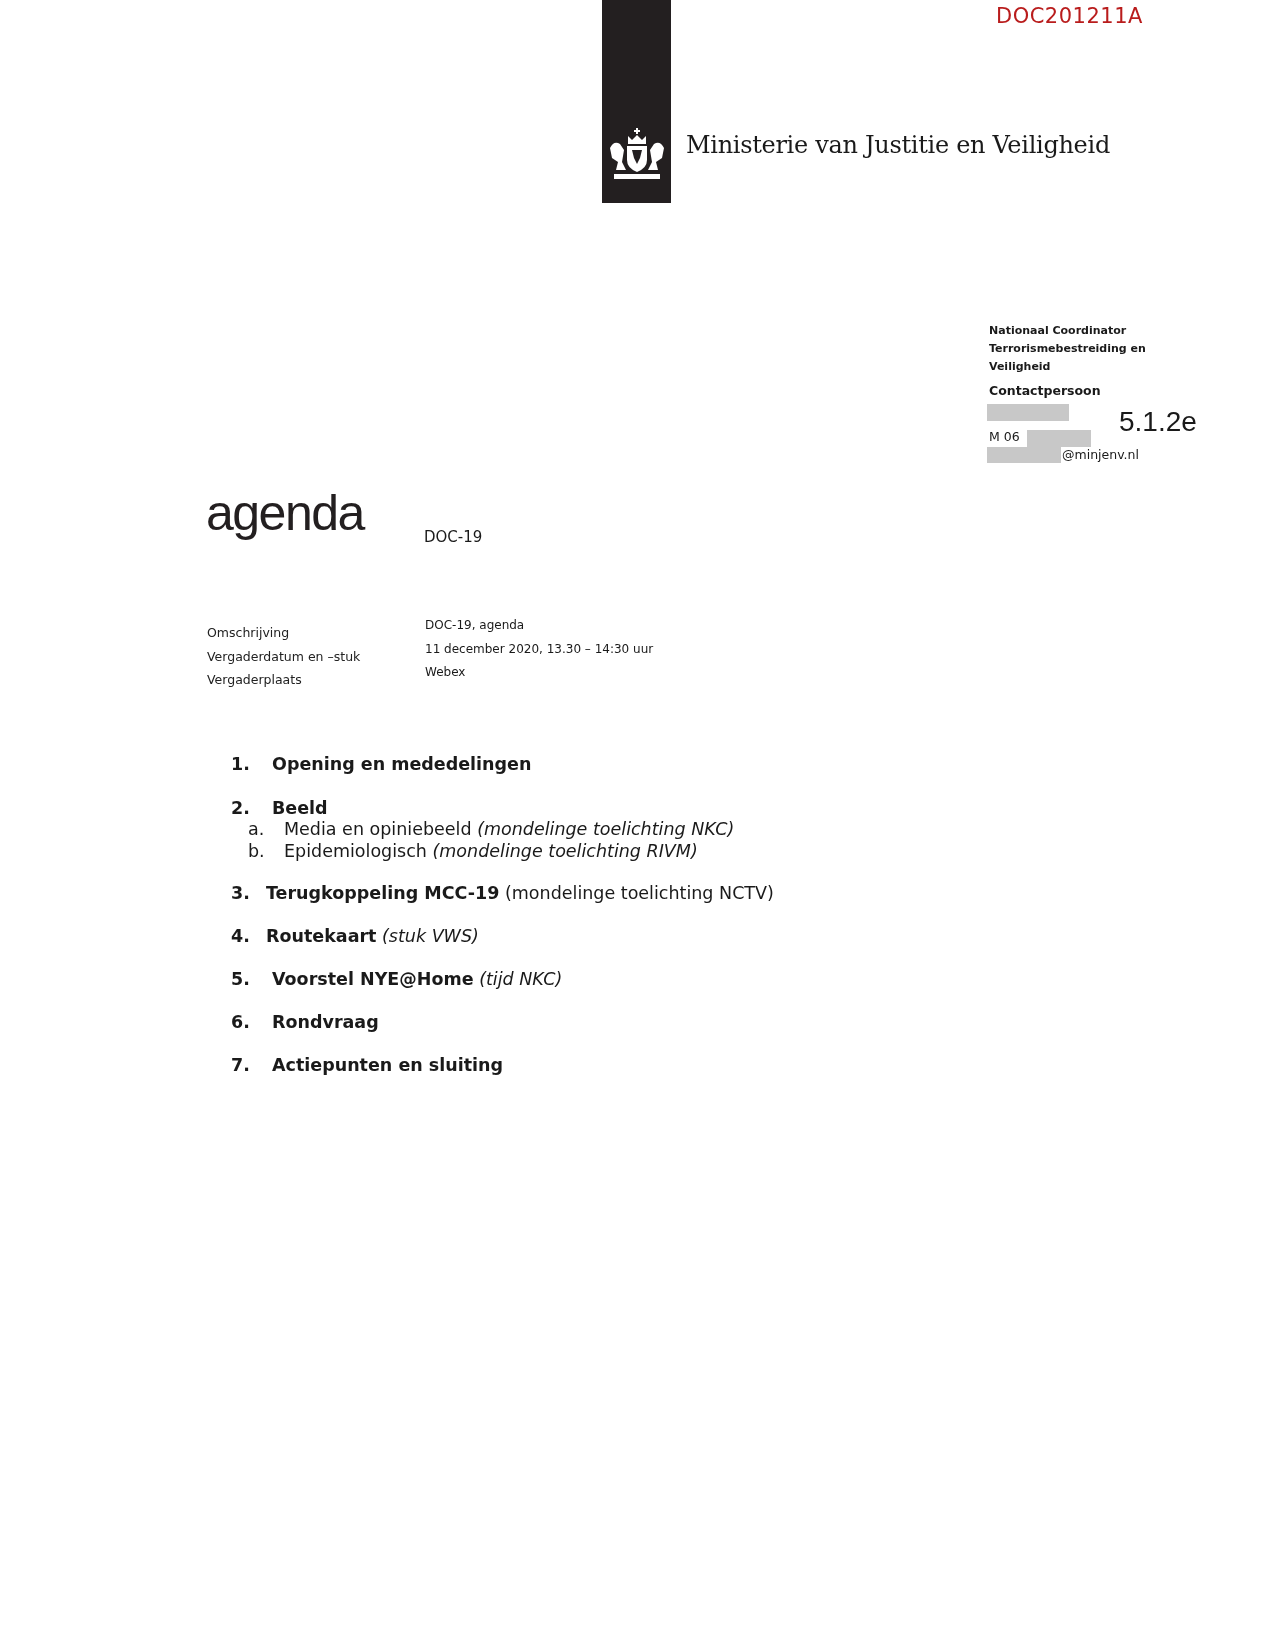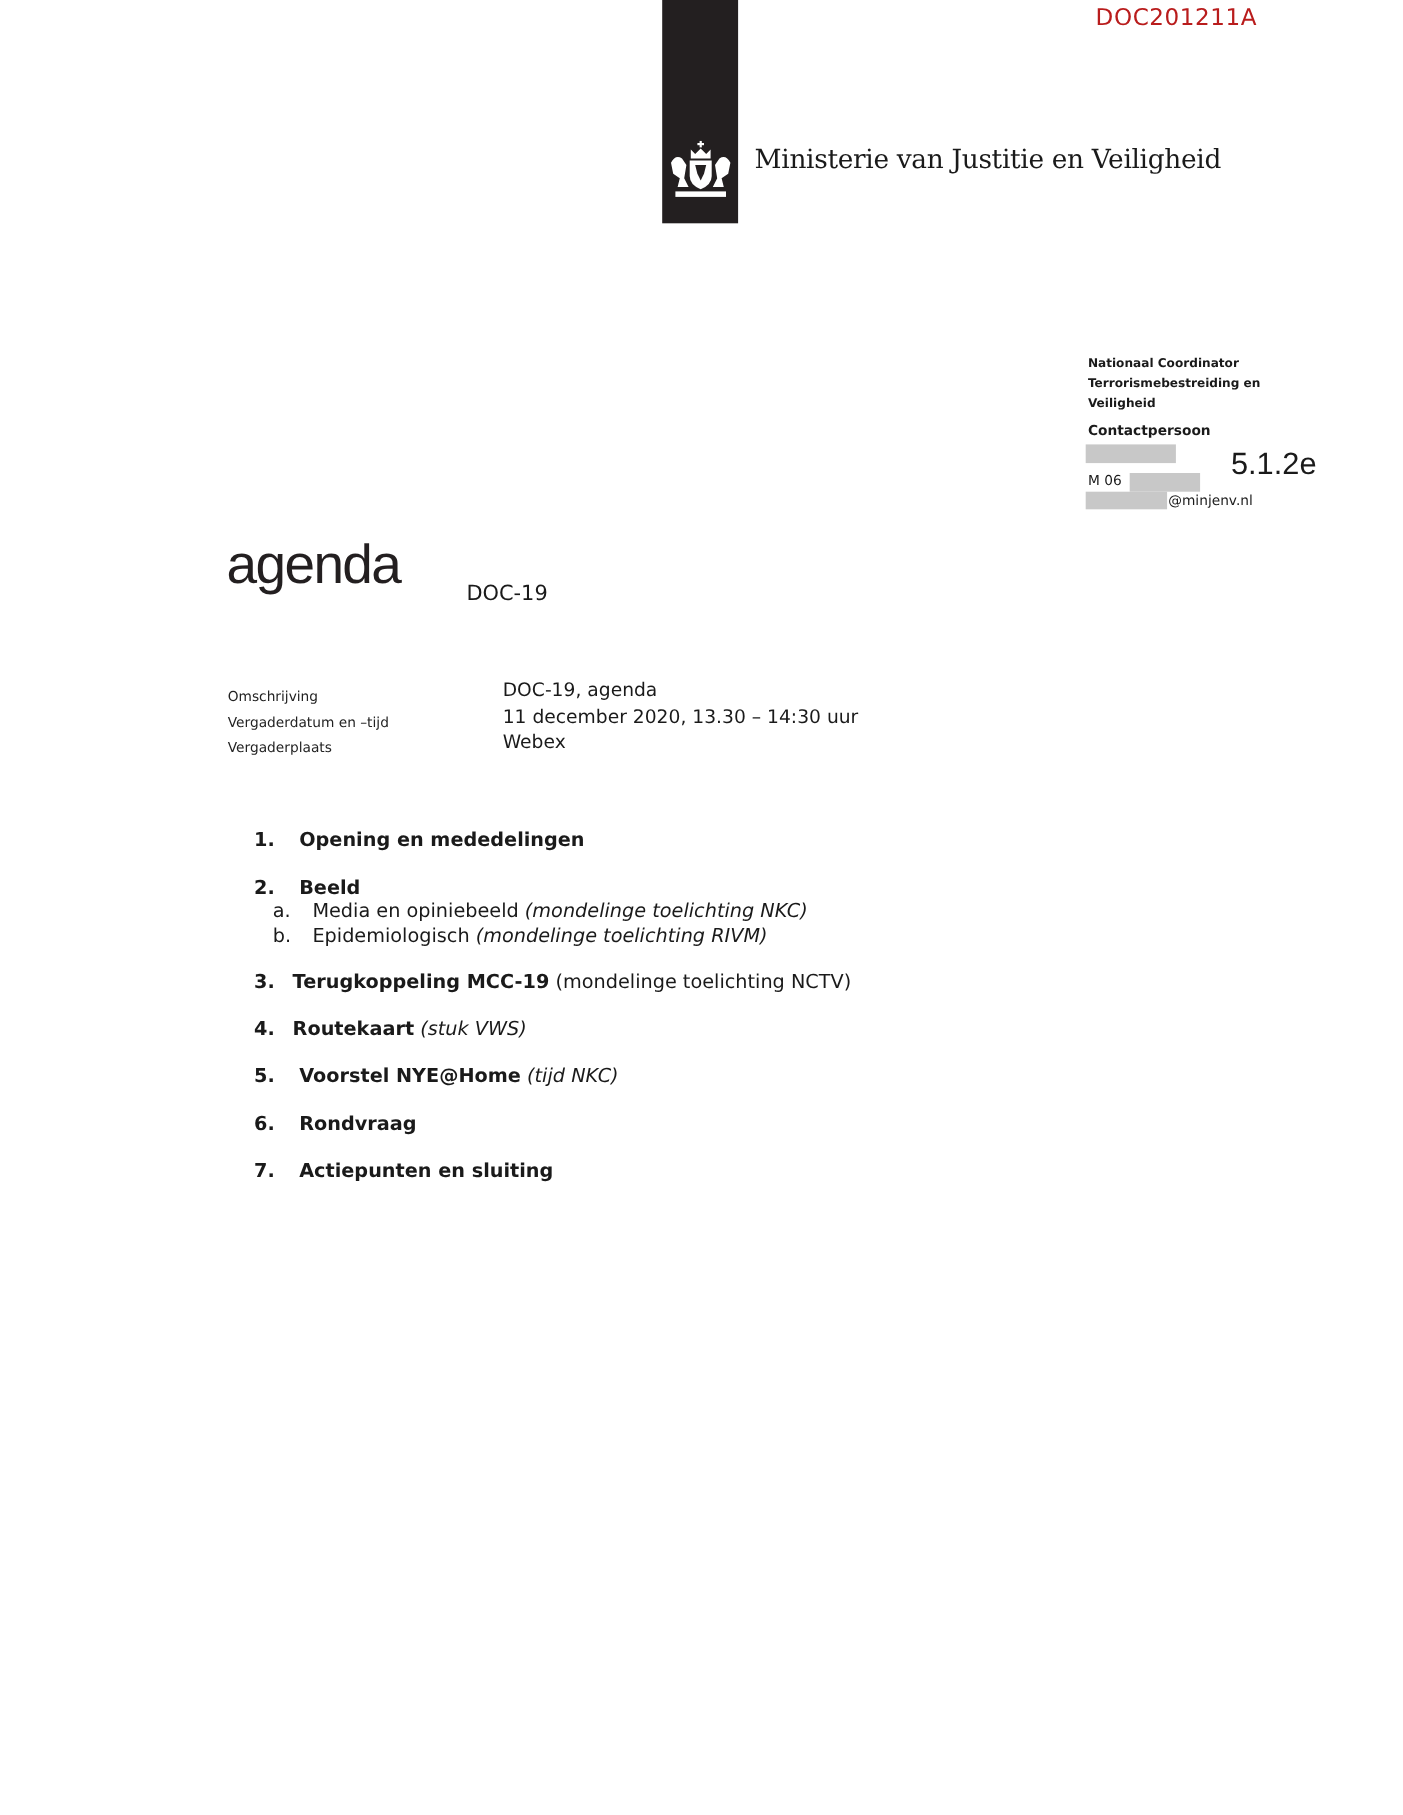--- a/index.html
+++ b/index.html
@@ -12,23 +12,23 @@
   .sender { left:989px; top:322px; font-size:11px; font-weight:bold; line-height:18px; width:210px; }
   .contact-label { left:989px; top:383px; font-size:12.5px; font-weight:bold; }
   .redact { background:#c8c8c8; }
   .r1 { left:987px; top:404px; width:82px; height:17px; }
   .r2 { left:1027px; top:430px; width:64px; height:17px; }
   .r3 { left:987px; top:447px; width:74px; height:16px; }
   .m-line { left:989px; top:429px; font-size:12.5px; }
   .mail { left:1062px; top:447px; font-size:12.5px; }
   .code { left:1119px; top:406px; font-size:28px; font-family:"Liberation Sans", sans-serif; }
   .agenda-title { left:206px; top:484px; font-size:50px; font-family:"Liberation Sans", sans-serif; letter-spacing:-1.5px; color:#231f20; }
-  .agenda-sub { left:424px; top:528px; font-size:19px; }
+  .agenda-sub { left:424px; top:528px; font-size:15px; }
   .meta-label { left:207px; font-size:12.5px; color:#222; }
-  .meta-value { left:425px; font-size:17px; color:#1a1a1a;margin-left:32px; }
+  .meta-value { left:425px; font-size:12px; color:#1a1a1a; }
   .item { left:207px; font-size:17.5px; white-space:nowrap;margin-left:24px; }
   .num { font-weight:bold; display:inline-block; }
   .t-bold { font-weight:bold; }
   .t-it { font-style:italic; }
   .sub { left:248px; font-size:17.5px; white-space:nowrap; }
   .sub .let { display:inline-block; width:36px; }
 </style>
 </head>
 <body>
 
@@ -62,21 +62,21 @@
 <div class="abs redact r2"></div>
 <div class="abs redact r3"></div>
 <div class="abs mail">@minjenv.nl</div>
 <div class="abs code">5.1.2e</div>
 
 <div class="abs agenda-title">agenda</div>
 <div class="abs agenda-sub">DOC-19</div>
 
 <div class="abs meta-label" style="top:625px">Omschrijving</div>
 <div class="abs meta-value" style="top:618px">DOC-19, agenda</div>
-<div class="abs meta-label" style="top:649px">Vergaderdatum en –tijd</div>
+<div class="abs meta-label" style="top:649px">Vergaderdatum en –stuk</div>
 <div class="abs meta-value" style="top:642px">11 december 2020, 13.30 – 14:30 uur</div>
 <div class="abs meta-label" style="top:672px">Vergaderplaats</div>
 <div class="abs meta-value" style="top:665px">Webex</div>
 
 <div class="abs item" style="top:754px">
   <span class="num" style="width:41px">1.</span><span class="t-bold">Opening en mededelingen</span>
 </div>
 
 <div class="abs item" style="top:798px">
   <span class="num" style="width:41px">2.</span><span class="t-bold">Beeld</span>

